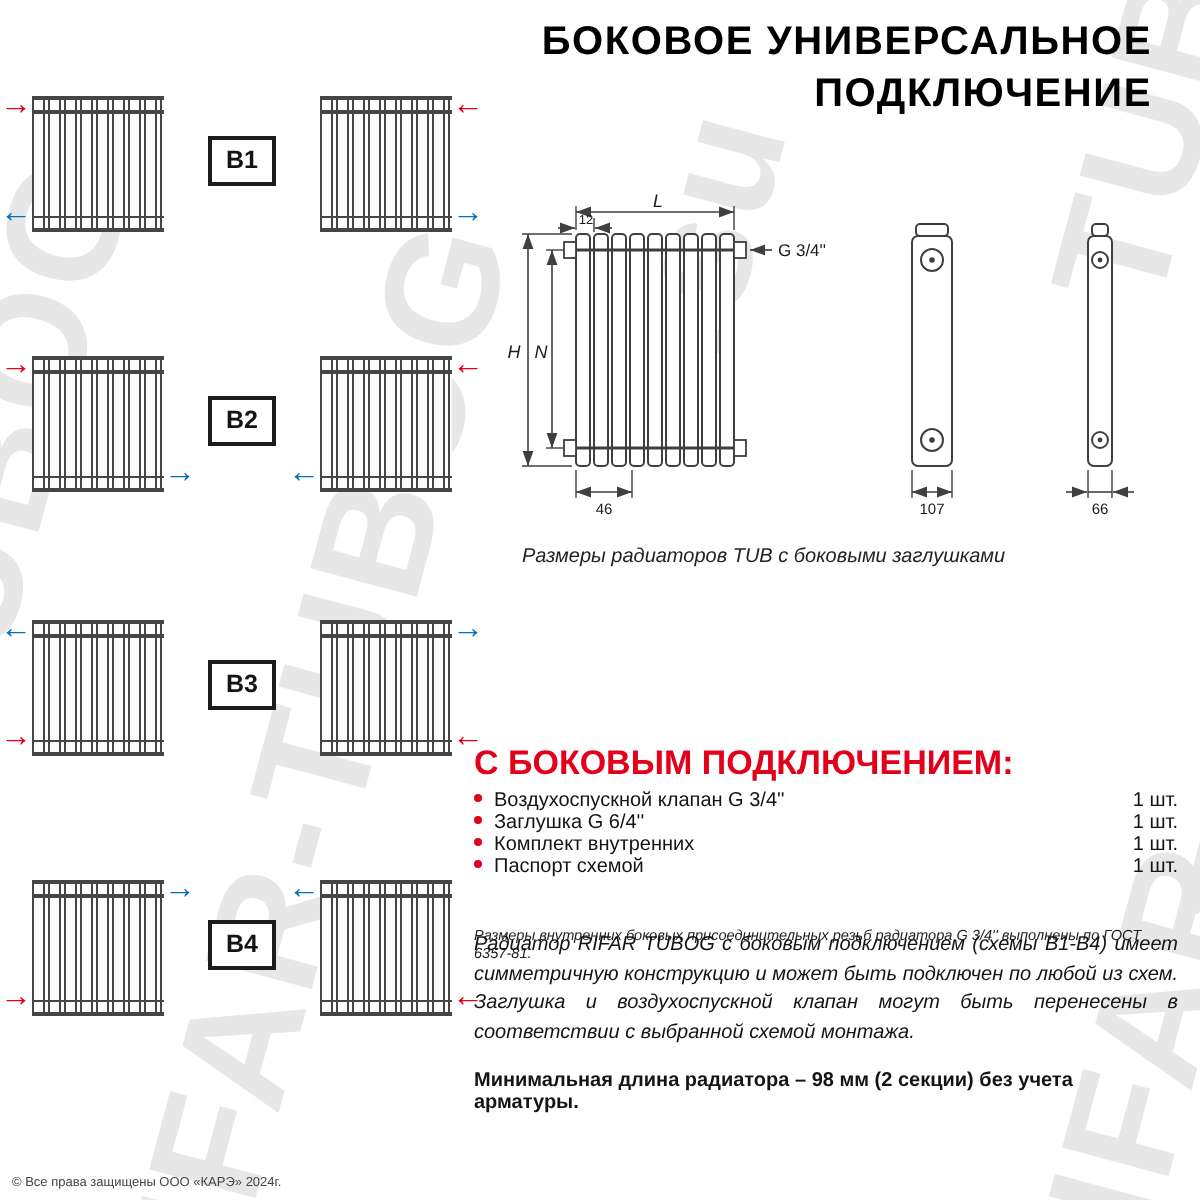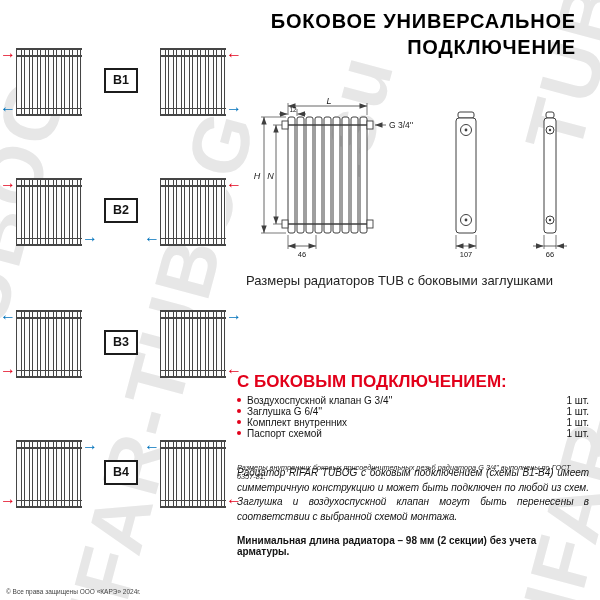--- a/index.html
+++ b/index.html
@@ -30,22 +30,22 @@
   .c-tl{left:-16px;top:-3px;}
   .c-bl{left:-16px;bottom:-3px;}
   .c-tr{right:-16px;top:-3px;}
   .c-br{right:-16px;bottom:-3px;}
 
   
   .drawing-wrap{position:absolute;left:248px;top:95px;z-index:2;}
   .drawing-wrap svg .ext{stroke:#3f3f3f;stroke-width:0.7;}
   .drawing-wrap svg .dim{stroke:#3f3f3f;stroke-width:0.8;fill:none;}
   .drawing-wrap svg text{font-family:"Liberation Sans",sans-serif;fill:#1a1a1a;}
-  .drawing-caption{position:absolute;left:246px;top:273px;z-index:2;
-                   font-size:13px;color:#222;}
+  .drawing-caption{position:absolute;left:261px;top:273px;z-index:2;
+                   font-size:10px;font-style:italic;color:#222;}
 
   
   .kit{position:absolute;left:237px;top:356px;width:352px;z-index:2;}
   .kit-h1{font-size:11.5px;font-weight:bold;color:#000;}
   .kit-h2{font-size:17px;font-weight:bold;color:var(--c-red,#e2001a);margin-top:16px;}
   .kit-list{margin-top:3px;}
   .kit-item{display:flex;justify-content:space-between;align-items:center;font-size:10px;margin-top:0;}
   .kit-item .name{display:flex;align-items:baseline;gap:6px;}
   .bullet{width:4px;height:4px;border-radius:50%;background:var(--c-red,#e2001a);flex:none;position:relative;top:-2px;}
   .kit-note{font-size:7.3px;font-style:italic;margin-top:24px;color:#222;}

